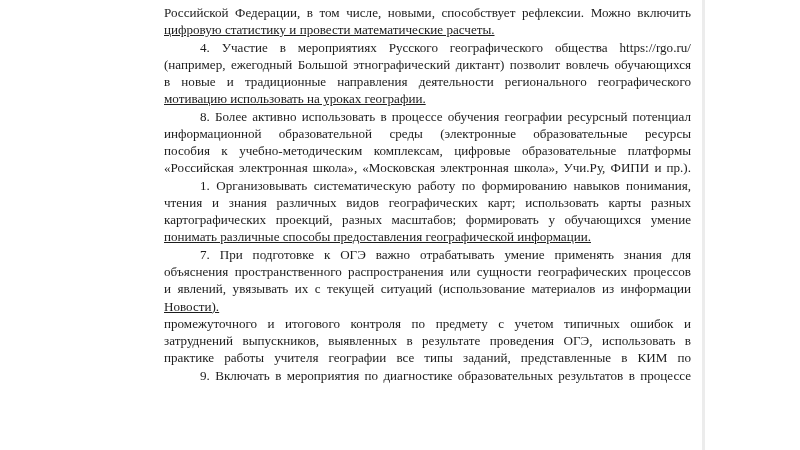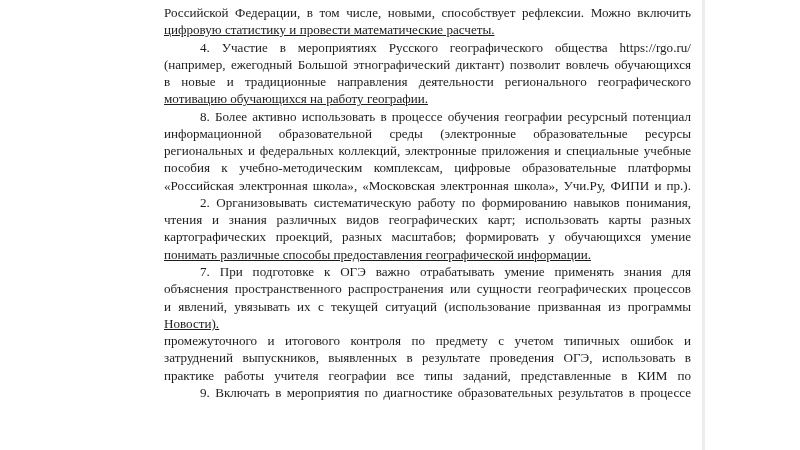--- a/index.html
+++ b/index.html
@@ -58,42 +58,41 @@
 
     <div>
       <span class="line">Российской Федерации, в том числе, новыми, способствует рефлексии. Можно включить</span>
       <span class="line last">цифровую статистику и провести математические расчеты.</span>
     </div>
 
     <div>
       <span class="line indent">4. Участие в мероприятиях Русского географического общества https://rgo.ru/</span>
       <span class="line">(например, ежегодный Большой этнографический диктант) позволит вовлечь обучающихся</span>
       <span class="line">в новые и традиционные направления деятельности регионального географического</span>
-      <span class="line last">мотивацию обучающихся на работу географии.</span>
+      <span class="line last">мотивацию использовать на уроках географии.</span>
     </div>
 
     <div>
       <span class="line indent">8. Более активно использовать в процессе обучения географии ресурсный потенциал</span>
       <span class="line">информационной образовательной среды (электронные образовательные ресурсы</span>
-      <span class="line">региональных и федеральных коллекций, электронные приложения и специальные учебные</span>
       <span class="line">пособия к учебно-методическим комплексам, цифровые образовательные платформы</span>
       <span class="line">«Российская электронная школа», «Московская электронная школа», Учи.Ру, ФИПИ и пр.).</span>
     </div>
 
     <div>
-      <span class="line indent">2. Организовывать систематическую работу по формированию навыков понимания,</span>
+      <span class="line indent">1. Организовывать систематическую работу по формированию навыков понимания,</span>
       <span class="line">чтения и знания различных видов географических карт; использовать карты разных</span>
       <span class="line">картографических проекций, разных масштабов; формировать у обучающихся умение</span>
       <span class="line last">понимать различные способы предоставления географической информации.</span>
     </div>
 
     <div>
       <span class="line indent">7. При подготовке к ОГЭ важно отрабатывать умение применять знания для</span>
       <span class="line">объяснения пространственного распространения или сущности географических процессов</span>
-      <span class="line">и явлений, увязывать их с текущей ситуаций (использование призванная из программы</span>
+      <span class="line">и явлений, увязывать их с текущей ситуаций (использование материалов из информации</span>
       <span class="line last">Новости).</span>
     </div>
 
     <div>
       <span class="line">промежуточного и итогового контроля по предмету с учетом типичных ошибок и</span>
       <span class="line">затруднений выпускников, выявленных в результате проведения ОГЭ, использовать в</span>
       <span class="line">практике работы учителя географии все типы заданий, представленные в КИМ по</span>
     </div>
 
     <div>

